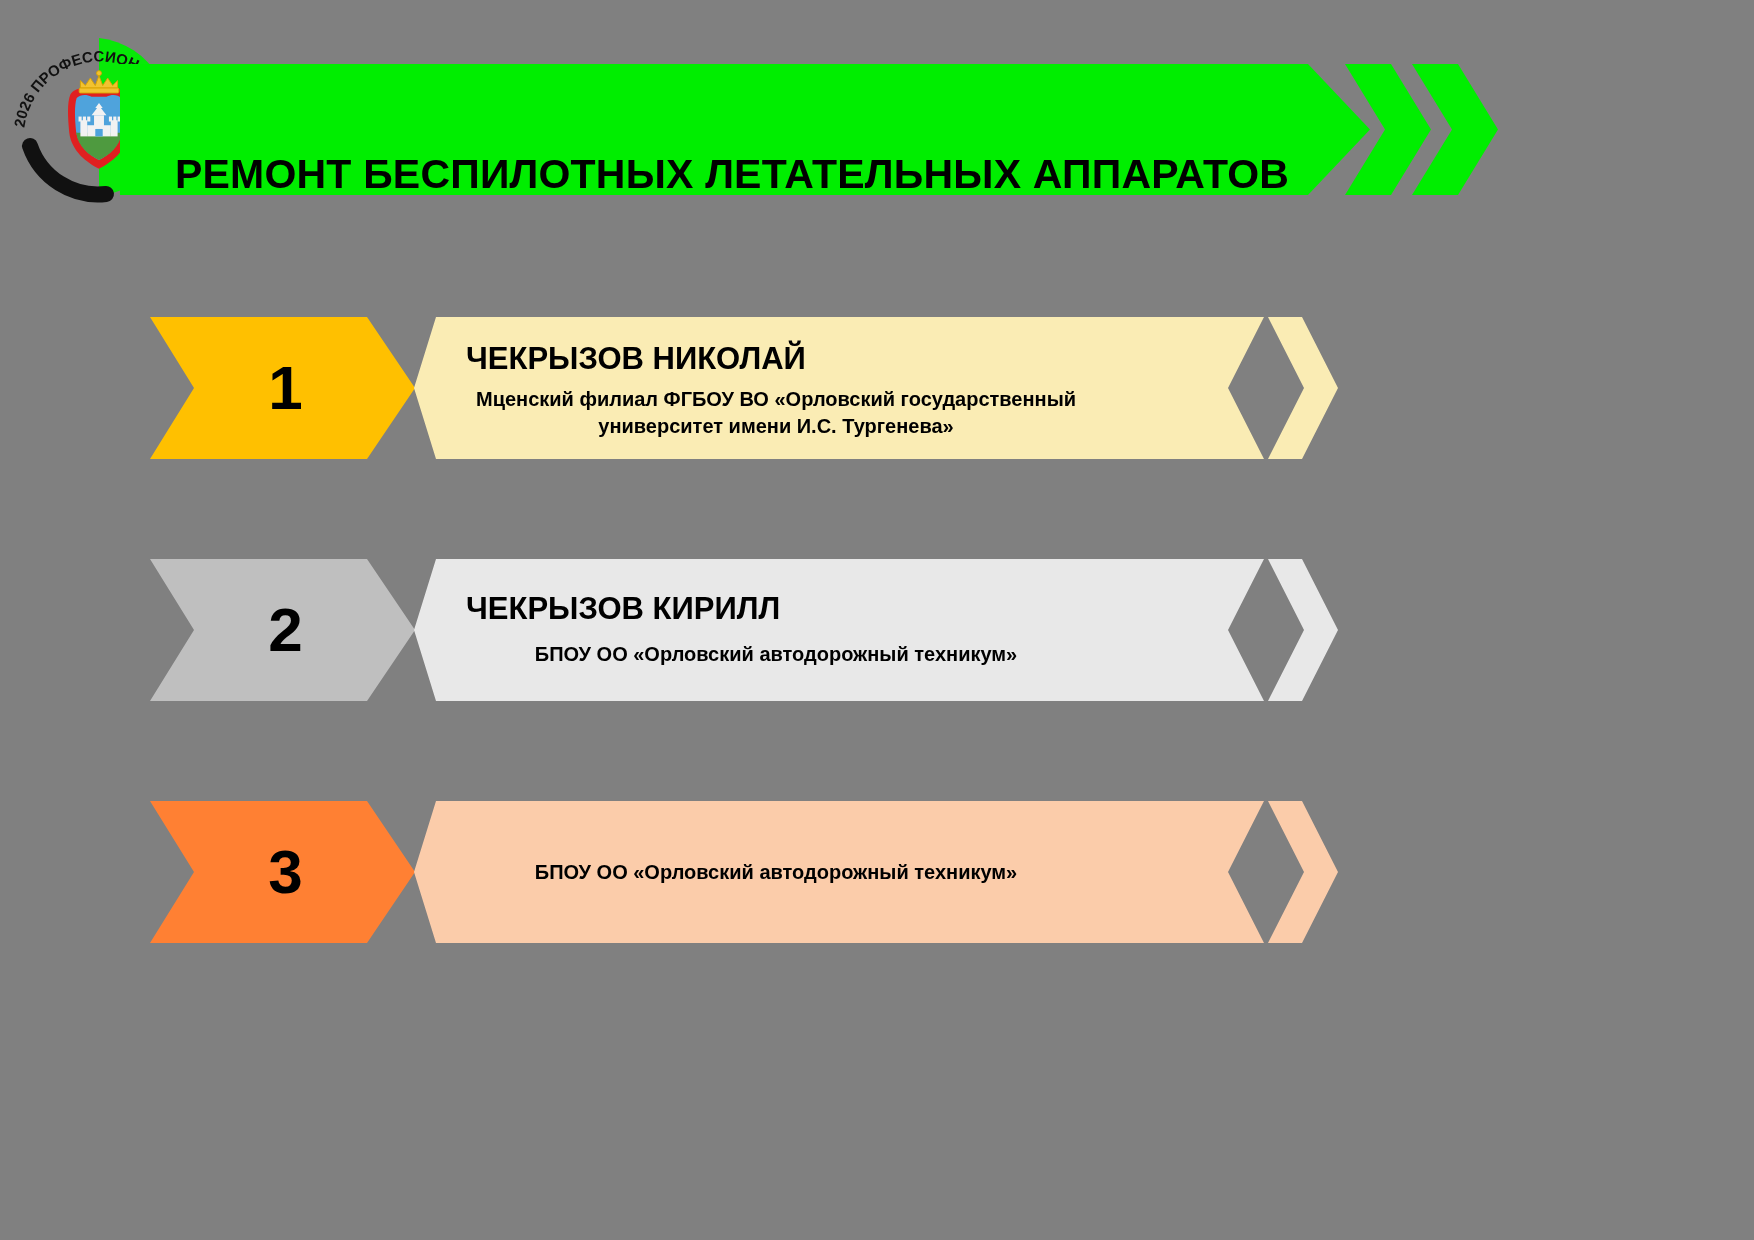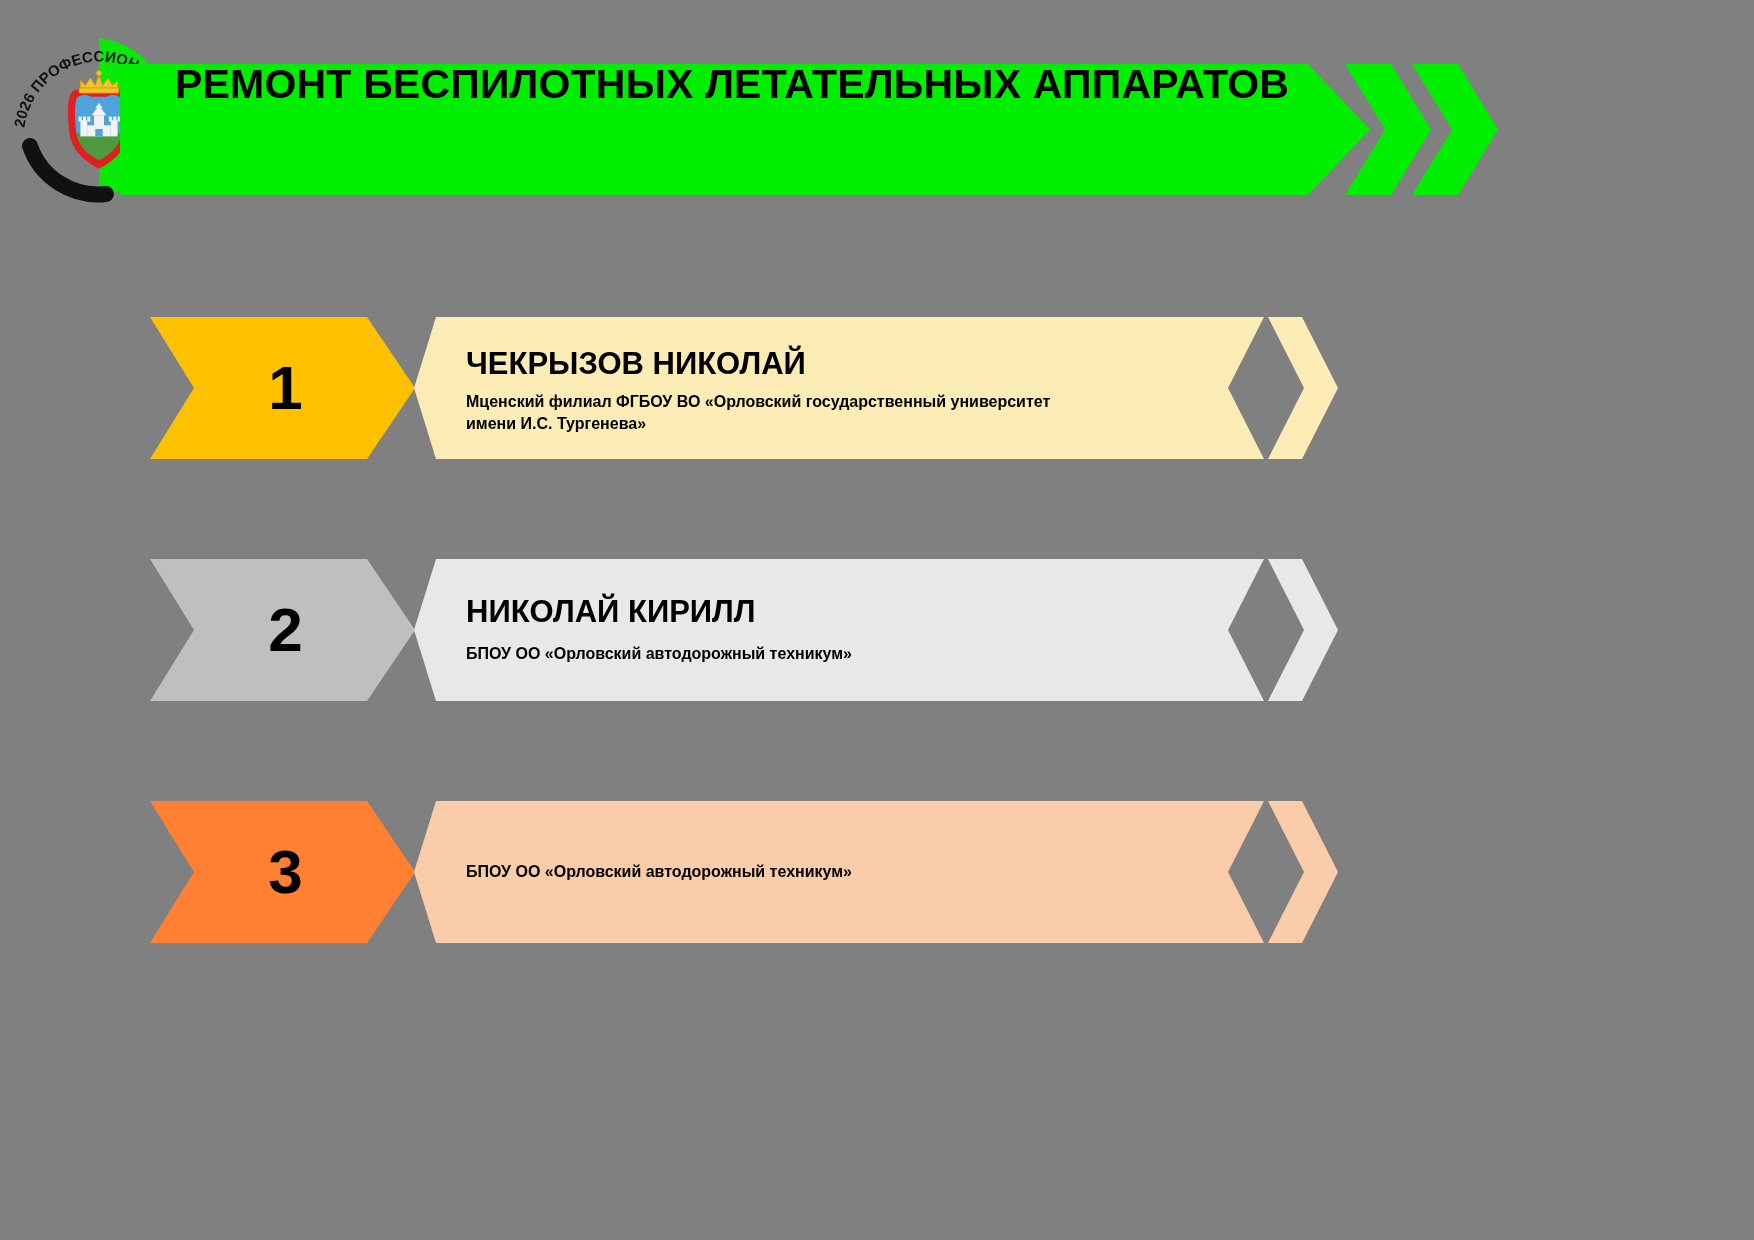--- a/index.html
+++ b/index.html
@@ -15,21 +15,21 @@
   .header-zone{
     position:absolute;left:0;top:0;width:1754px;height:230px;
   }
   .header-bar{
     position:absolute;
     left:120px;top:64px;
     width:1250px;height:131px;
     background:var(--green,#00EE00);
     -webkit-clip-path:polygon(0 0, calc(100% - 62px) 0, 100% 50%, calc(100% - 62px) 100%, 0 100%);
     clip-path:polygon(0 0, calc(100% - 62px) 0, 100% 50%, calc(100% - 62px) 100%, 0 100%);
-    display:flex;align-items:flex-start;
+    display:flex;align-items:flex-end;
   }
   .header-title{
     margin-left:55px;
     font-size:41px;
     font-weight:bold;
     color:#000;
     letter-spacing:0.2px;
     white-space:nowrap;
     line-height:1;
   }
@@ -80,22 +80,22 @@
     -webkit-clip-path:polygon(22px 0, 100% 0, calc(100% - 36px) 50%, 100% 100%, 22px 100%, 0 50%);
     clip-path:polygon(22px 0, 100% 0, calc(100% - 36px) 50%, 100% 100%, 22px 100%, 0 50%);
     display:flex;flex-direction:column;justify-content:center;
     padding-left:52px;box-sizing:border-box;
   }
   .person-name{
     font-size:31px;font-weight:bold;color:#000;
     line-height:1.1;margin:0 0 10px 0;white-space:nowrap;
   }
   .person-org{
-    font-size:16px;font-weight:bold;color:#000;
-    line-height:1.35;margin:0;max-width:620px;
+    font-size:20px;font-weight:bold;color:#000;
+    line-height:1.35;margin:0;max-width:620px;text-align:center;
   }
 
   .row-chev{
     position:absolute;
     top:0;left:1268px;
     width:70px;height:142px;
     -webkit-clip-path:polygon(0 0, 34px 0, 70px 50%, 34px 100%, 0 100%, 36px 50%);
     clip-path:polygon(0 0, 34px 0, 70px 50%, 34px 100%, 0 100%, 36px 50%);
   }
 
@@ -176,21 +176,21 @@
     <div class="person-org">Мценский филиал ФГБОУ ВО «Орловский государственный университет имени И.С. Тургенева»</div>
   </div>
   <div class="row-chev" style="background:#FAECB4"></div>
 </div>
 
 <div class="row r2">
   <div class="rank-badge" style="background:#BFBFBF">
     <span class="rank-number">2</span>
   </div>
   <div class="content-panel" style="background:#E8E8E8">
-    <div class="person-name">НИКОЛАЙ КИРИЛЛ</div>
+    <div class="person-name">ЧЕКРЫЗОВ КИРИЛЛ</div>
     <div class="person-org">БПОУ ОО «Орловский автодорожный техникум»</div>
   </div>
   <div class="row-chev" style="background:#E8E8E8"></div>
 </div>
 
 <div class="row r3">
   <div class="rank-badge" style="background:#FF8033">
     <span class="rank-number">3</span>
   </div>
   <div class="content-panel" style="background:#FBCCAA">

